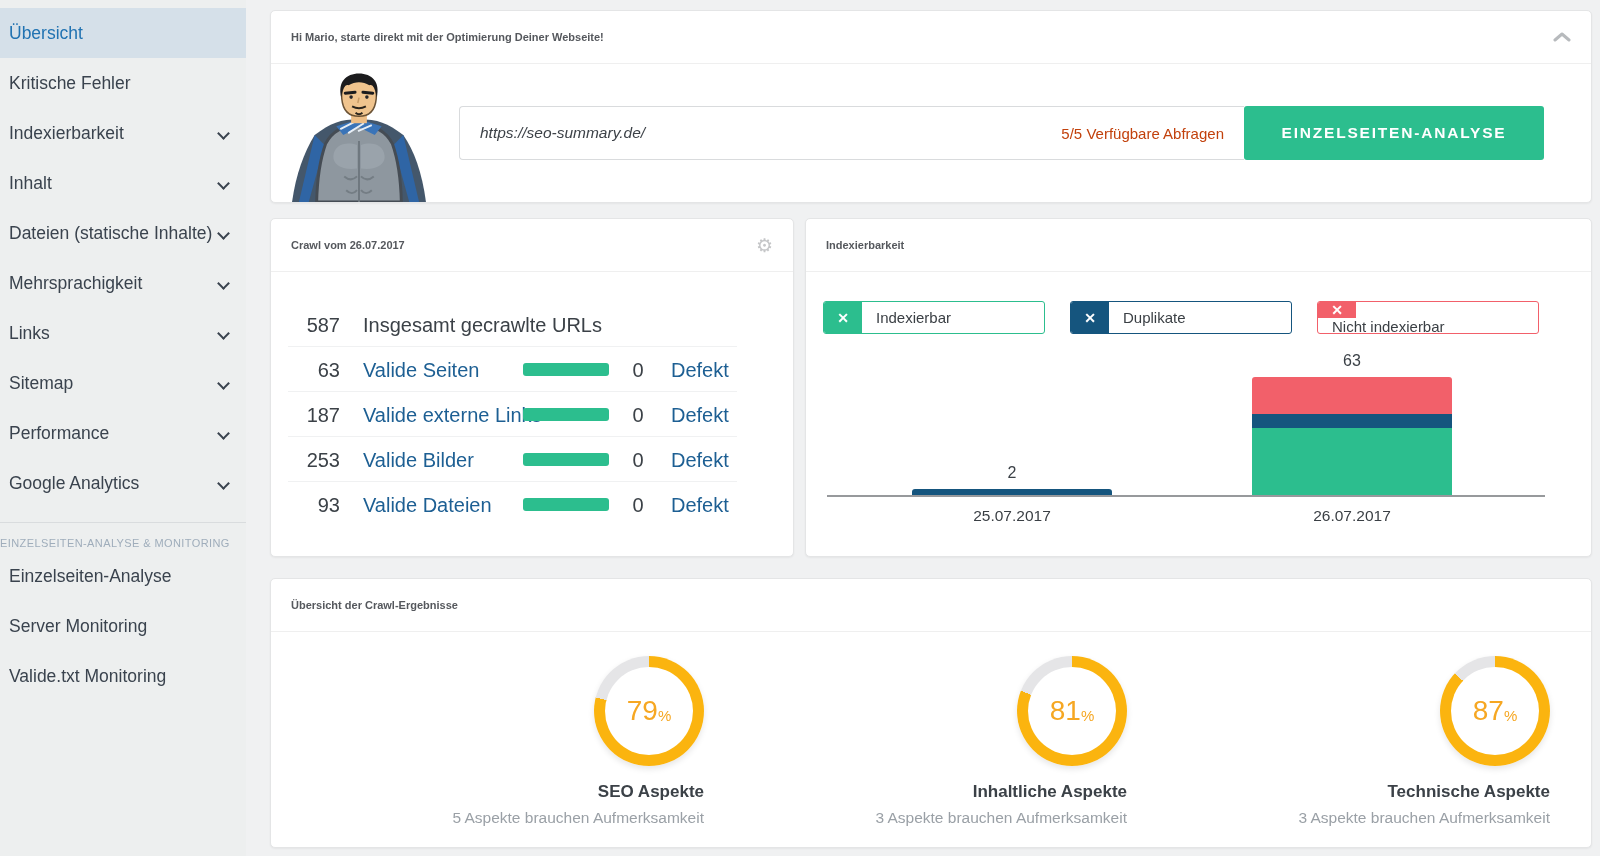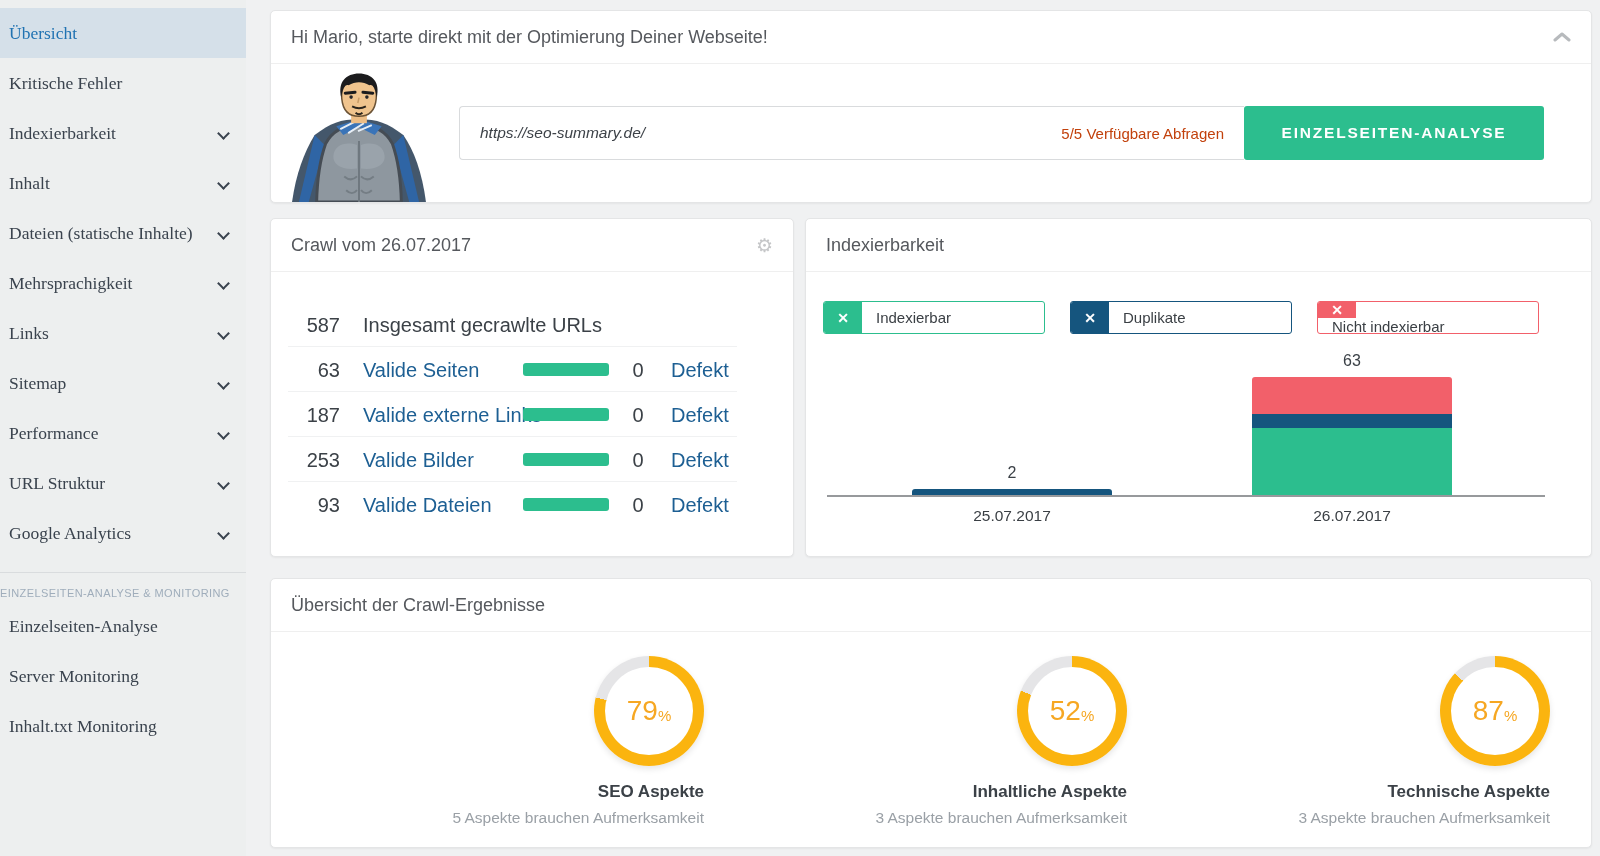--- a/index.html
+++ b/index.html
@@ -9,21 +9,21 @@
     background:#f0f1f2;
     font-family:"Liberation Sans", sans-serif;
     color:#3b4147;
   }
 
   
   .sidebar {
     position:absolute; left:0; top:0; width:246px; height:856px;
     background:#edefef;
   }
-  .nav-list { list-style:none; margin-top:8px;font-family:Liberation Serif, serif; }
+  .nav-list { list-style:none; margin-top:8px; }
   .nav-item {
     position:relative; padding:12px 30px 12px 9px;
     font-size:17.5px; line-height:26px; color:#3a434e; cursor:pointer;
   }
   .nav-item.active { background:#d5e0e9; color:#2173b2; }
   .chev {
     position:absolute; right:18px; top:21px;
     width:9px; height:9px;
     border-right:2px solid #3a434e; border-bottom:2px solid #3a434e;
     transform:rotate(45deg);
@@ -37,21 +37,21 @@
   
   .panel {
     position:absolute; background:#fff;
     border:1px solid #e4e5e6; border-radius:5px;
     box-shadow:0 1px 2px rgba(0,0,0,.05);
   }
   .panel-header {
     height:53px; border-bottom:1px solid #efefef;
     display:flex; align-items:center; padding:0 20px;
   }
-  .panel-title { font-size:18px; font-weight:400; color:#55585d; }
+  .panel-title { font-size:11px; font-weight:700; color:#55585d; }
 
   
   .hero-panel { left:270px; top:10px; width:1322px; height:193px; }
   .chevron-up { margin-left:auto; cursor:pointer; }
   .chevron-up svg { display:block; }
   .hero-body { position:relative; height:138px; }
   .mascot { position:absolute; left:14px; bottom:0; width:148px; height:130px; }
   .url-input {
     position:absolute; left:188px; top:42px; width:785px; height:54px;
     border:1px solid #d9dbdd; border-right:none; border-radius:4px 0 0 4px;
@@ -145,29 +145,28 @@
   <ul class="nav-list">
     <li class="nav-item active"><span>Übersicht</span></li>
     <li class="nav-item"><span>Kritische Fehler</span></li>
     <li class="nav-item"><span>Indexierbarkeit</span><span class="chev"></span></li>
     <li class="nav-item"><span>Inhalt</span><span class="chev"></span></li>
     <li class="nav-item"><span>Dateien (statische Inhalte)</span><span class="chev"></span></li>
     <li class="nav-item"><span>Mehrsprachigkeit</span><span class="chev"></span></li>
     <li class="nav-item"><span>Links</span><span class="chev"></span></li>
     <li class="nav-item"><span>Sitemap</span><span class="chev"></span></li>
     <li class="nav-item"><span>Performance</span><span class="chev"></span></li>
-    <li class="nav-item"><span>URL Struktur</span><span class="chev"></span></li>
     <li class="nav-item"><span>Google Analytics</span><span class="chev"></span></li>
   </ul>
   <hr class="side-divider">
   <div class="side-section-label">EINZELSEITEN-ANALYSE &amp; MONITORING</div>
   <ul class="nav-list" style="margin-top:0;">
     <li class="nav-item"><span>Einzelseiten-Analyse</span></li>
     <li class="nav-item"><span>Server Monitoring</span></li>
-    <li class="nav-item"><span>Inhalt.txt Monitoring</span></li>
+    <li class="nav-item"><span>Valide.txt Monitoring</span></li>
   </ul>
 </nav>
 
 <section class="panel hero-panel">
   <div class="panel-header">
     <span class="panel-title">Hi Mario, starte direkt mit der Optimierung Deiner Webseite!</span>
     <span class="chevron-up">
       <svg width="18" height="12" viewBox="0 0 18 12">
           <polyline points="2,9 9,3 16,9" fill="none" stroke="#b7babd" stroke-width="3" stroke-linecap="round" stroke-linejoin="round"></polyline>
         </svg>
@@ -298,21 +297,21 @@
           <span class="donut-value">79</span>
           <span class="donut-unit">%</span>
         </div>
       </div>
       <div class="result-title">SEO Aspekte</div>
       <div class="result-note">5 Aspekte brauchen Aufmerksamkeit</div>
     </div>
     <div class="result-col">
       <div class="donut" style="background: conic-gradient(rgb(251, 180, 15) 0deg, rgb(251, 180, 15) 81%, rgb(229, 229, 231) 81%, rgb(229, 229, 231) 100%);">
         <div class="donut-center">
-          <span class="donut-value">52</span>
+          <span class="donut-value">81</span>
           <span class="donut-unit">%</span>
         </div>
       </div>
       <div class="result-title">Inhaltliche Aspekte</div>
       <div class="result-note">3 Aspekte brauchen Aufmerksamkeit</div>
     </div>
     <div class="result-col">
       <div class="donut" style="background: conic-gradient(rgb(251, 180, 15) 0deg, rgb(251, 180, 15) 87%, rgb(229, 229, 231) 87%, rgb(229, 229, 231) 100%);">
         <div class="donut-center">
           <span class="donut-value">87</span>

